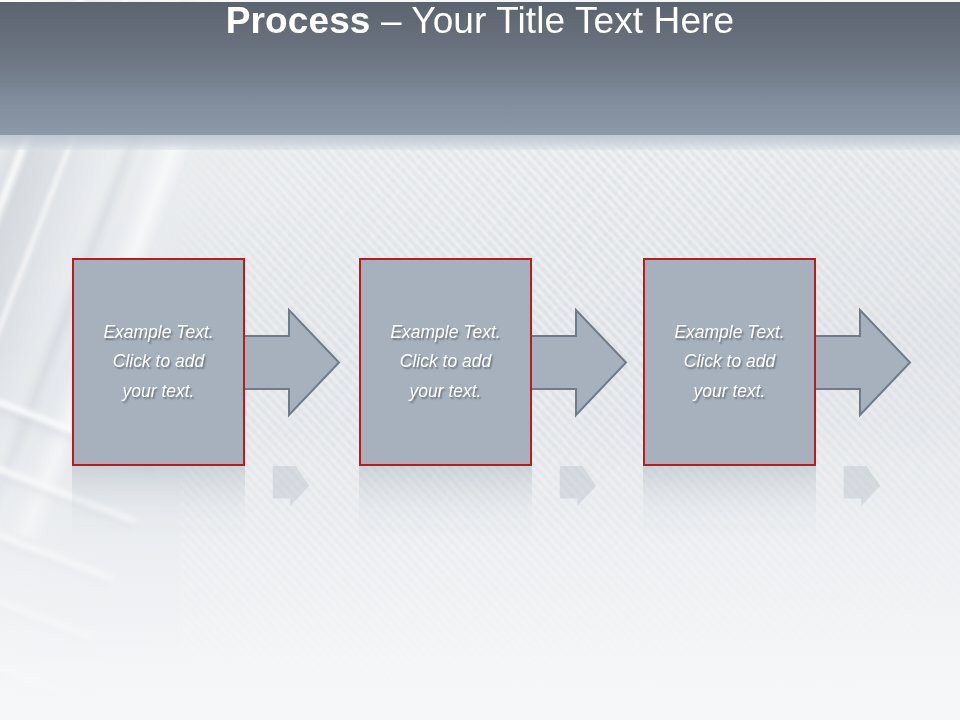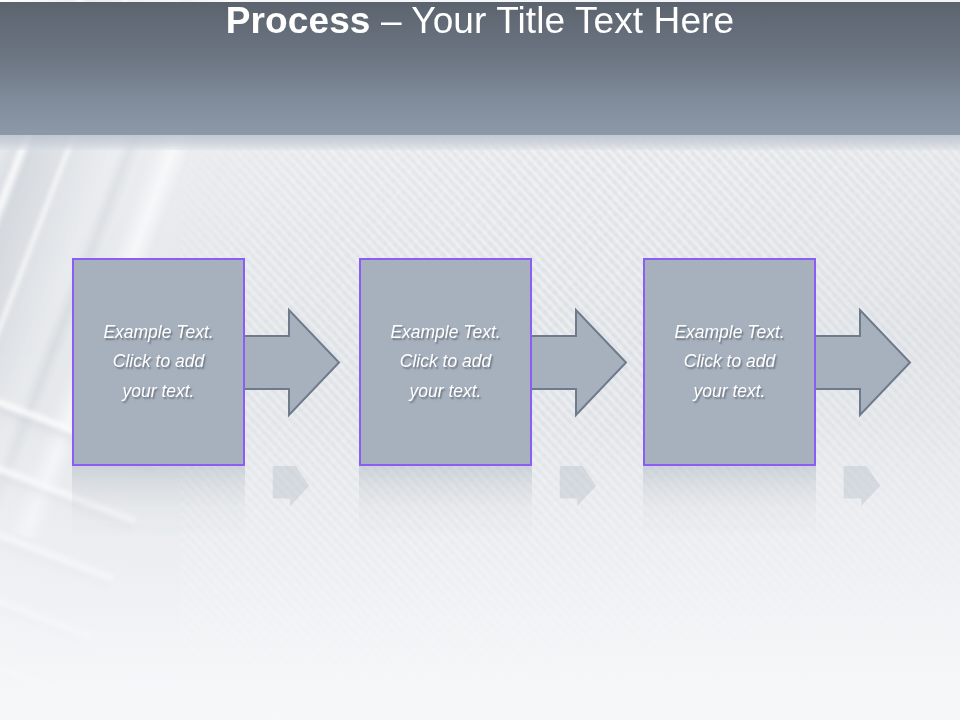--- a/index.html
+++ b/index.html
@@ -206,21 +206,21 @@
   .step.s2 { left: 359px; }
   .step.s3 { left: 643px; }
 
   .step-box {
     position: absolute;
     left: 0; top: 0;
     width: 100%;
     height: 100%;
     box-sizing: border-box;
     background: #a7b1bd;
-    border: 2px solid #8b5cf6;
+    border: 2px solid #b91c1c;
     display: flex;
     align-items: center;
     justify-content: center;
     z-index: 2;
   }
 
   .step-text {
     color: #ffffff;
     font-size: 17.5px;
     font-style: italic;

